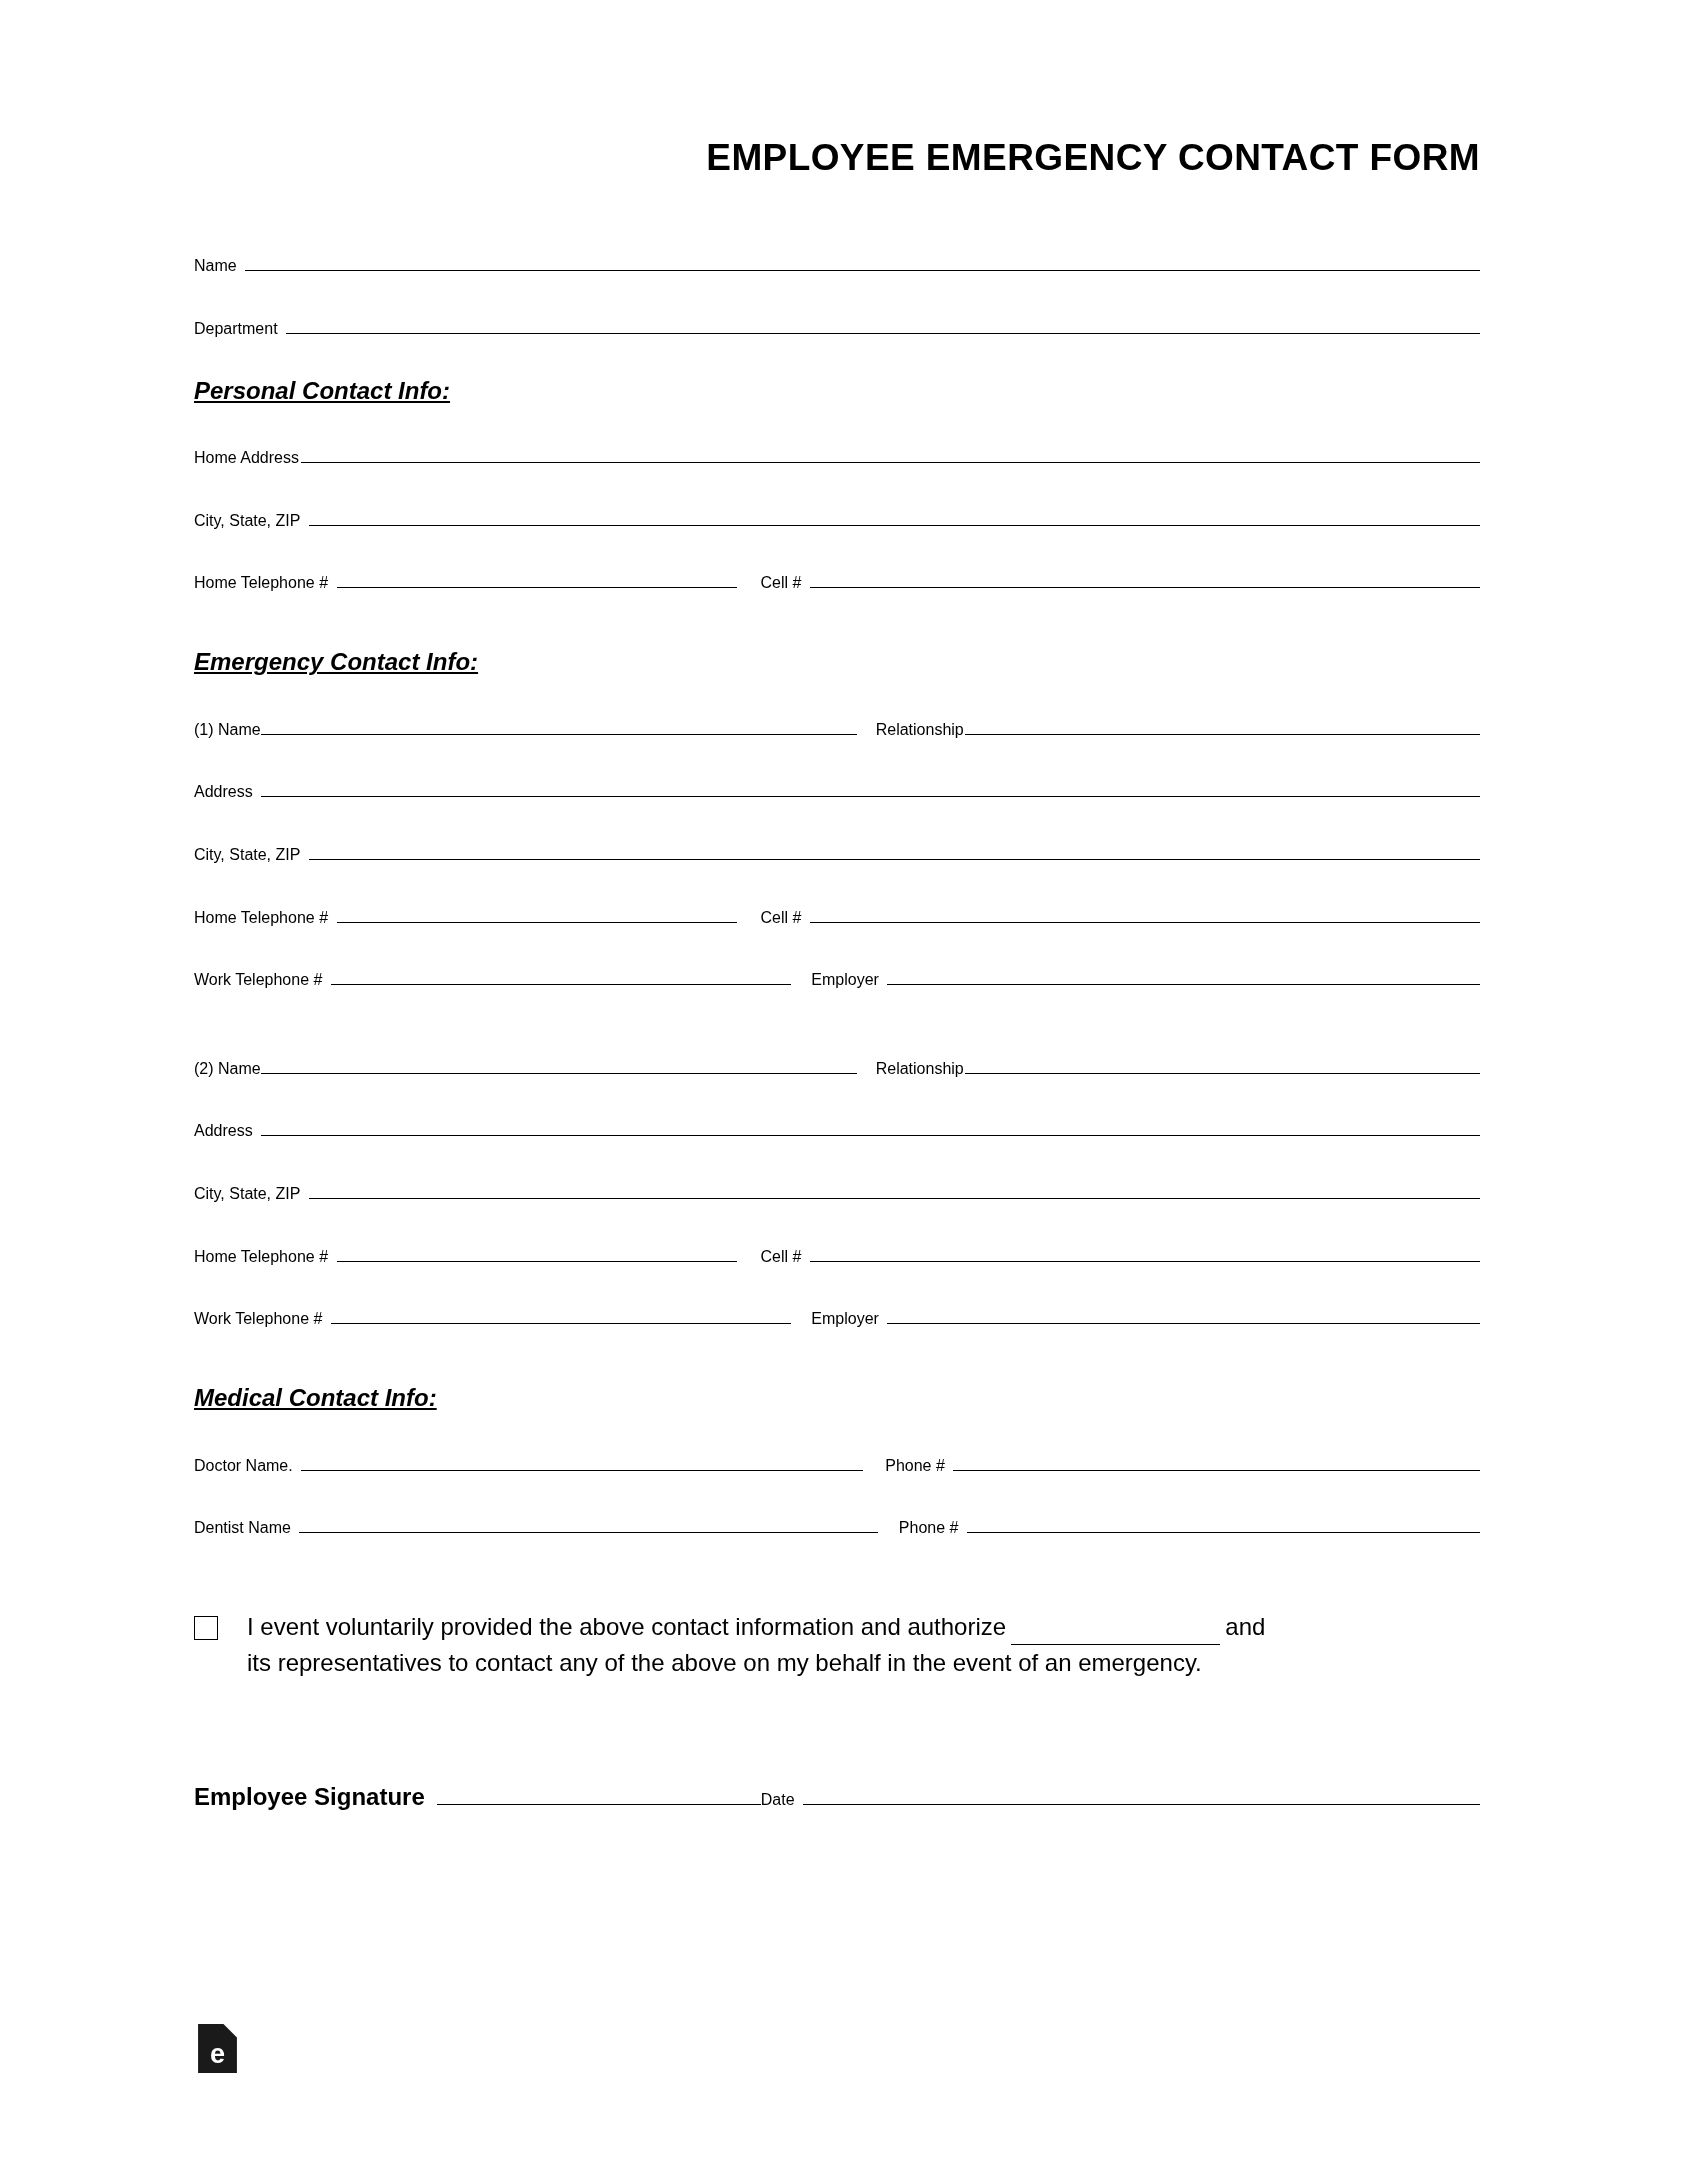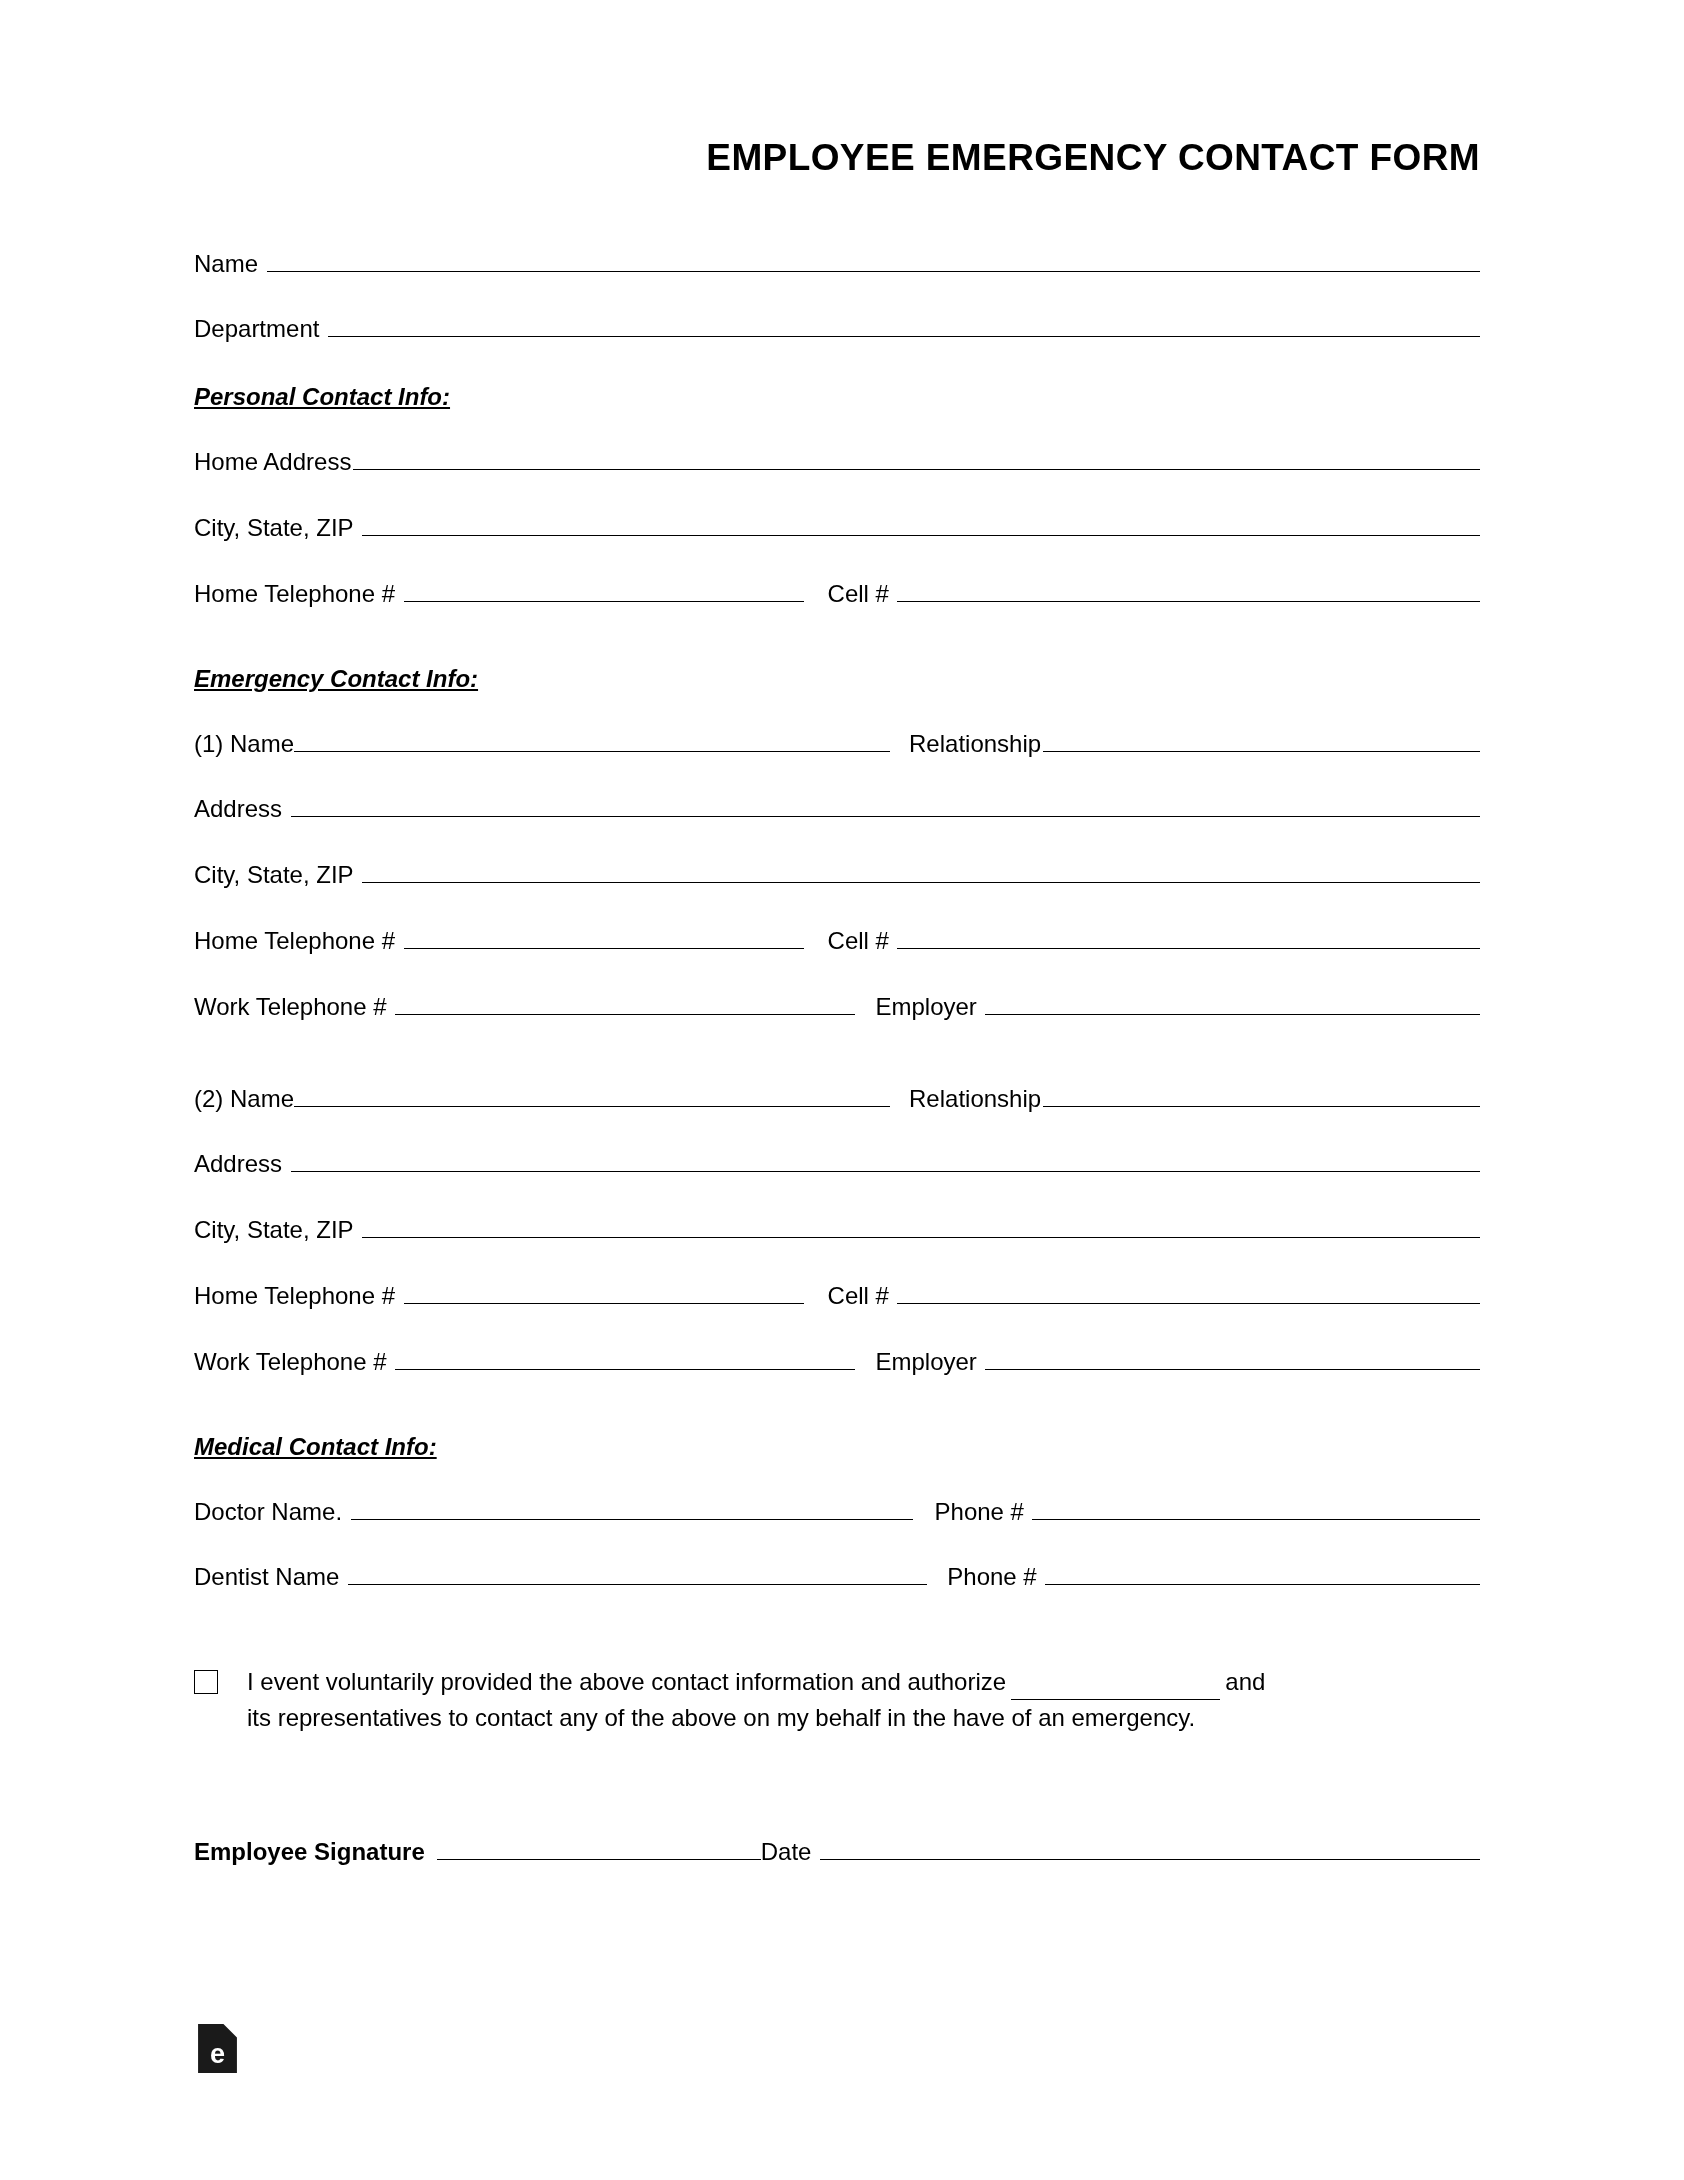--- a/index.html
+++ b/index.html
@@ -37,21 +37,21 @@
     padding-top: 25.6px;
   }
   .row {
     display: flex;
     align-items: baseline;
     font-size: 24px;
     line-height: 1.2;
     white-space: nowrap;
   }
   .lbl {
-    font-size: 24px;
+    font-size: 16px;
     white-space: pre;
   }
   .lbl-bold {
     font-weight: bold;
     text-decoration: underline;
     font-size: 24px;
   }
   .sec-head {
     margin-top: 39px;
     margin-bottom: 0;
@@ -276,21 +276,21 @@
       <span class="lbl" style="margin-left:20.4px;">Phone #</span>
       <span class="fill gap"></span>
     </div>
 
     <div class="spacer-lg"></div>
 
     <div class="checkbox-row">
       <div class="checkbox"></div>
       <div class="para">
         <span>I event voluntarily provided the above contact information and authorize</span><span class="inline-line"></span><span>and</span><br>
-        <span>its representatives to contact any of the above on my behalf in the have of an emergency.</span>
+        <span>its representatives to contact any of the above on my behalf in the event of an emergency.</span>
       </div>
     </div>
 
     <div class="sig-row">
       <span class="sig-label">Employee Signature</span>
       <span class="fixed" style="width:324px;margin-left:12px;"></span>
       <span class="lbl" style="">Date</span>
       <span class="fill gap"></span>
     </div>
 

